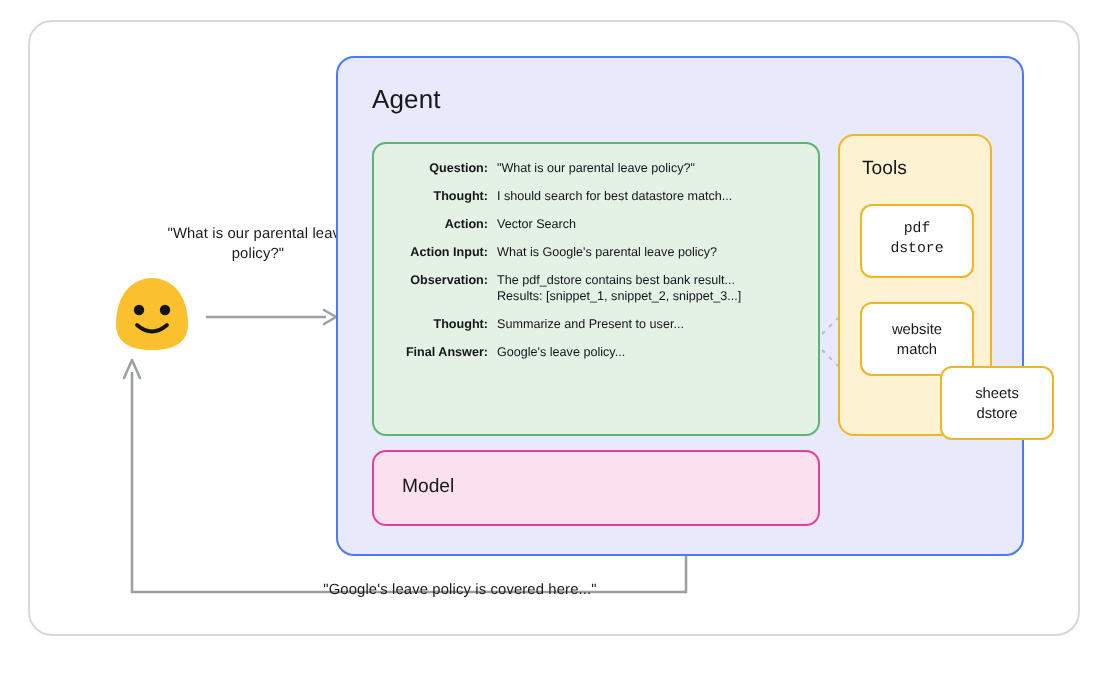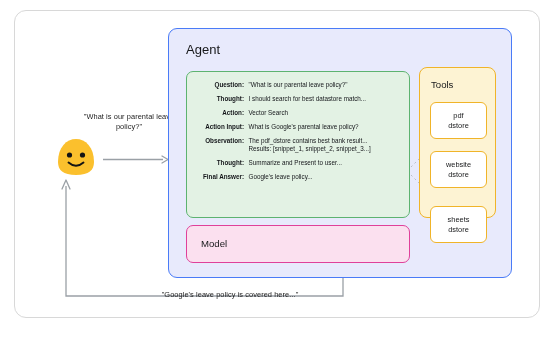--- a/index.html
+++ b/index.html
@@ -193,23 +193,23 @@
     box-sizing: border-box;
     display: flex;
     align-items: center;
     justify-content: center;
     text-align: center;
     font-size: 7.4px;
     color: #17181a;
     line-height: 1.3;
     white-space: pre-line;
   }
-  .tool-0 { top: 34px; }
+  .tool-0 { top: 34px; font-family: Liberation Mono, monospace; }
   .tool-1 { top: 83px; }
-  .tool-2 { top: 138px; }
+  .tool-2 { top: 115px; margin-left: 40px; }
 
   
   .dots {
     position: absolute;
     left: 241px;
     top: 42px;
     width: 10px;
     height: 192px;
   }
 </style>
@@ -292,19 +292,19 @@
 
     <div class="model-box">
       <div class="model-title">Model</div>
     </div>
 
     <div class="tools-box">
       <div class="tools-title">Tools</div>
       <div class="tool-item tool-0">pdf
 dstore</div>
       <div class="tool-item tool-1">website
-dstore</div>
+match</div>
       <div class="tool-item tool-2">sheets
 dstore</div>
     </div>
   </div>
 
 </div>
 
 </body></html>

